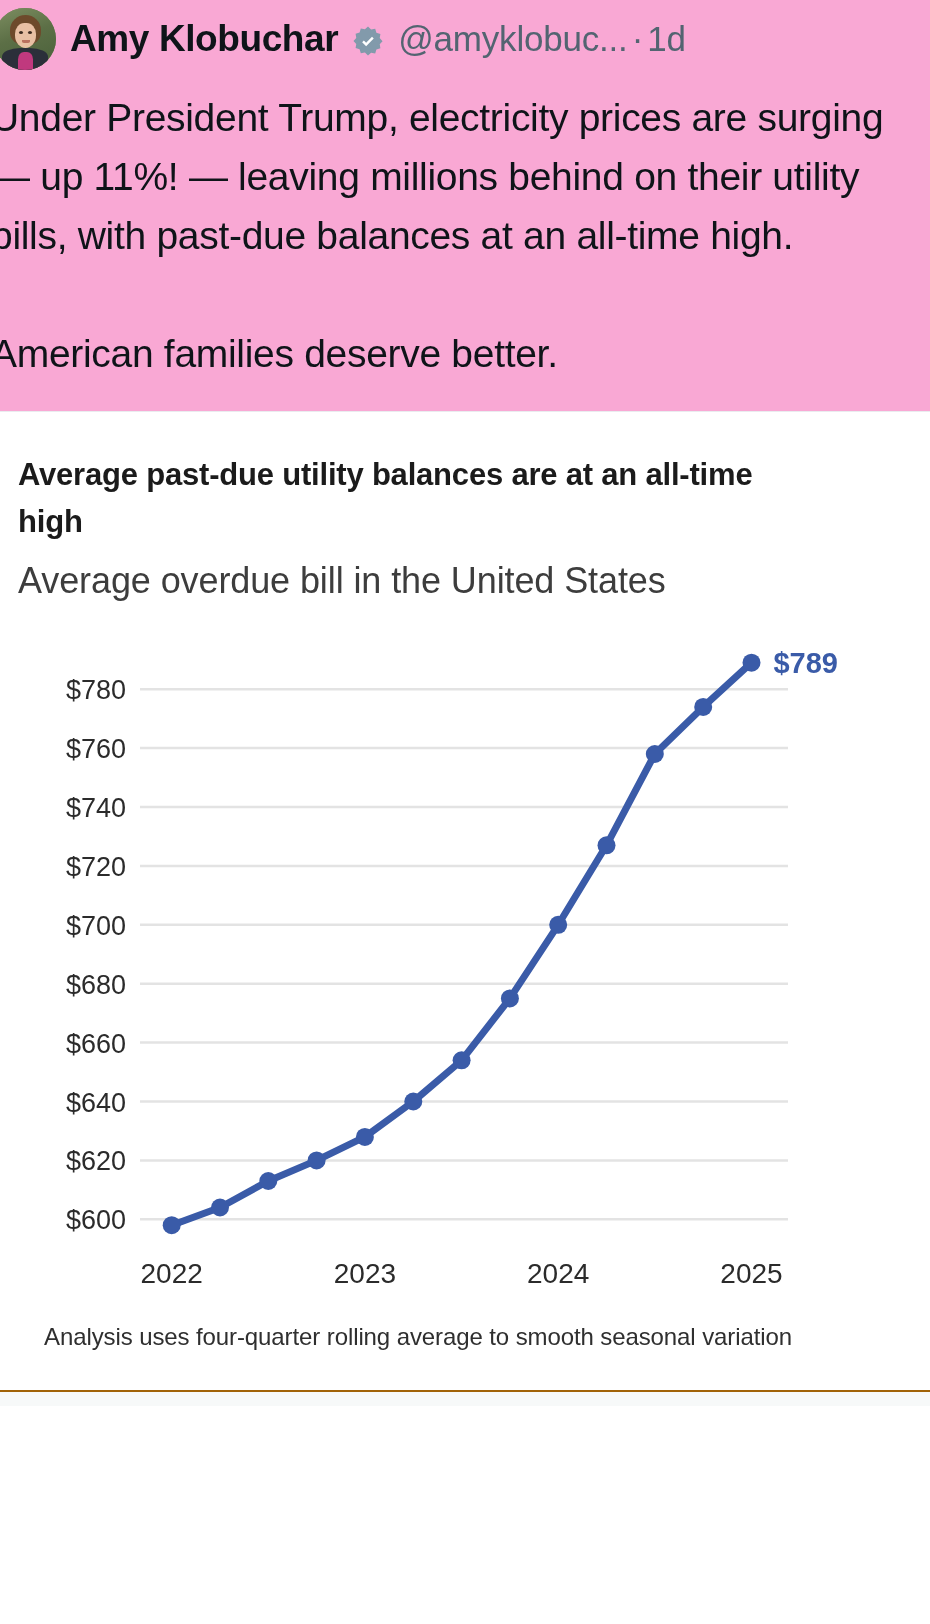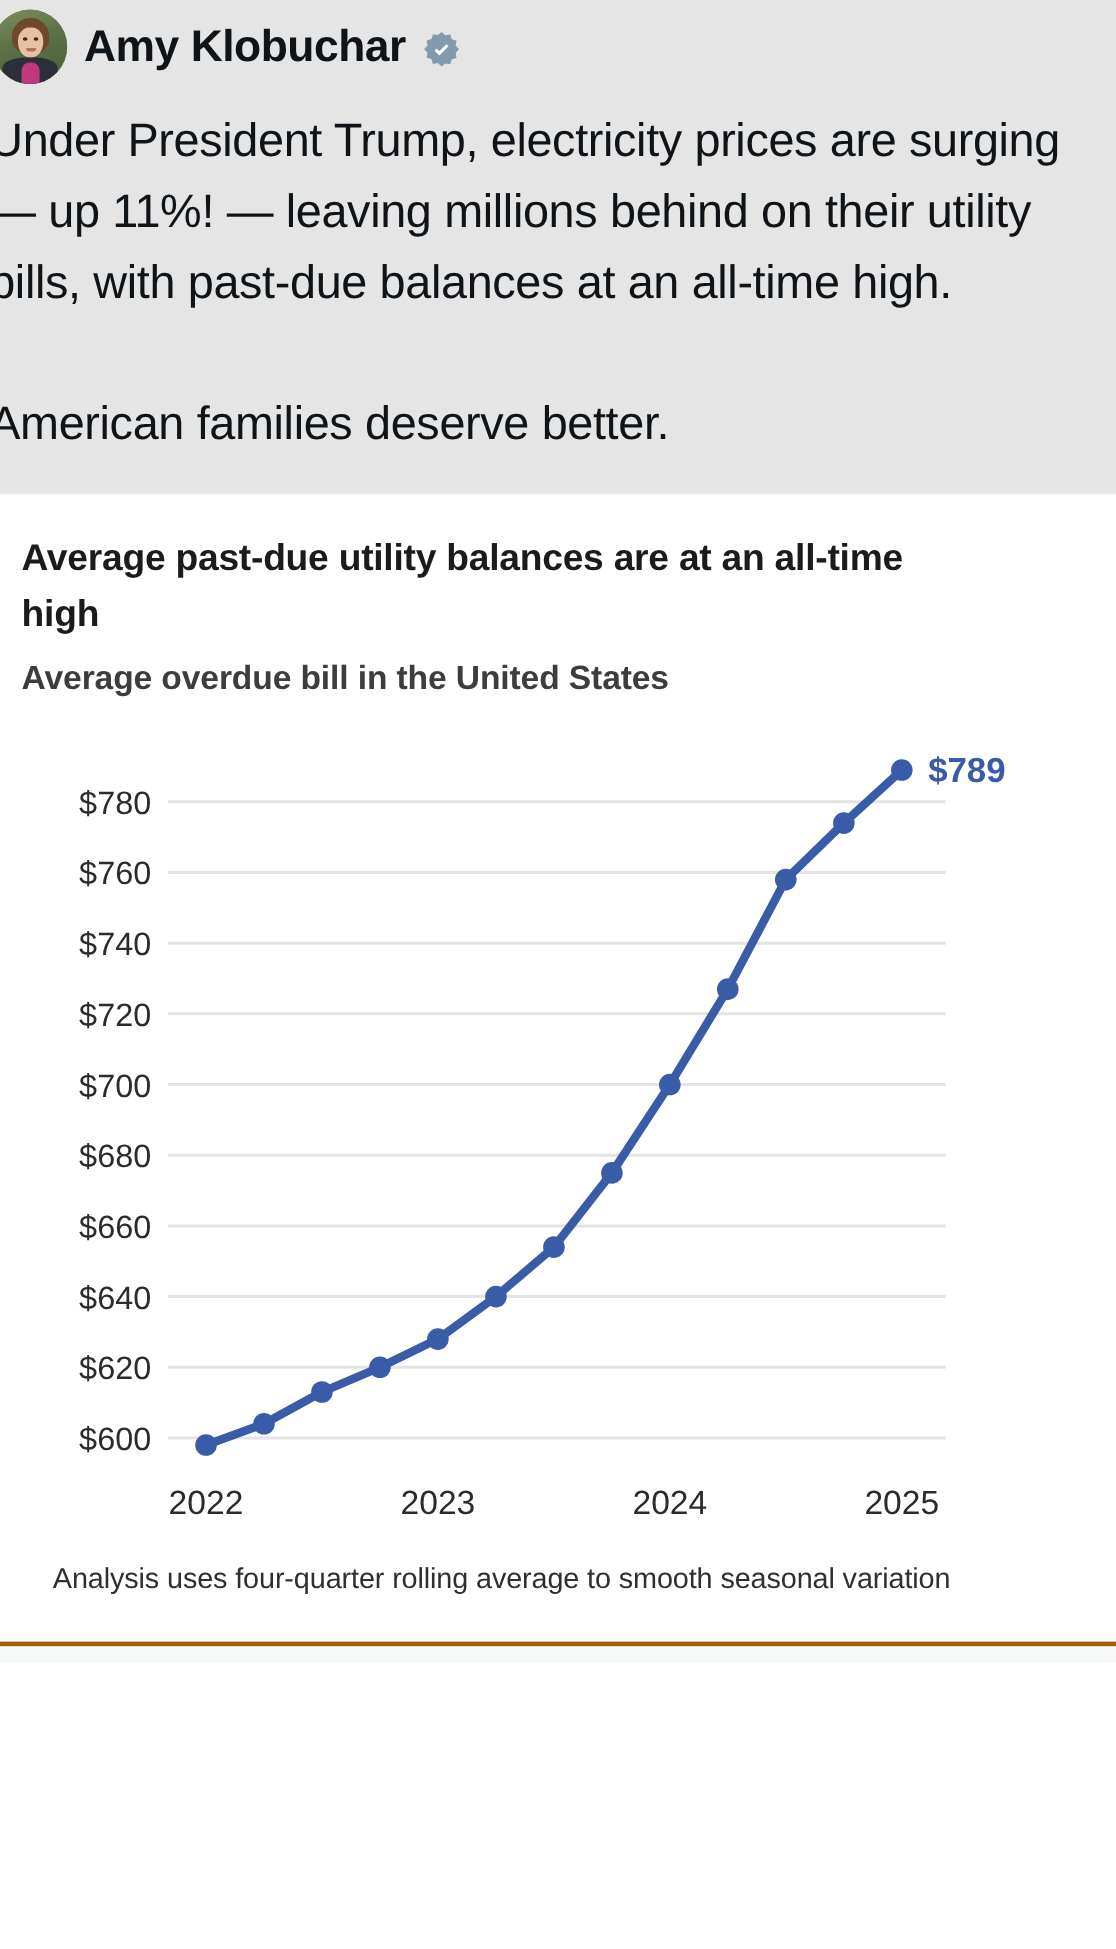--- a/index.html
+++ b/index.html
@@ -10,21 +10,21 @@
   }
   body {
     width: 930px;
     font-family: "Liberation Sans", sans-serif;
     color: #0f1419;
     -webkit-font-smoothing: antialiased;
   }
 
   .tweet {
     width: 930px;
-    background: #e5e5e5;
+    background: #f9a8d4;
     overflow: hidden;
   }
 
   
   .tweet-header {
     display: flex;
     align-items: center;
     gap: 14px;
     padding: 6px 0 6px 0;
     height: 78px;
@@ -76,43 +76,42 @@
     letter-spacing: -0.3px;
     color: #0f1419;
     padding: 10px 0 18px 0;
     margin-left: -9px;
     white-space: pre-wrap;
   }
 
   
   .card {
     border-top: 1px solid #eaecef;
-    border-bottom: 4px solid #a16207;
+    border-bottom: 2px solid #a16207;
     background: #fff;
-    padding: 30px 0 18px 0;
+    padding: 40px 0 18px 0;
     margin-top: 10px;
   }
   .card-inner { padding: 0 16px 0 18px; }
 
   .chart-title {
     font-size: 31px;
     font-weight: 700;
     line-height: 1.5;
     color: #1b1b1b;
     letter-spacing: -0.2px;
     margin: 0 0 4px 0;
     max-width: 790px;
   }
   .chart-subtitle {
-    font-size: 28px;
+    font-size: 36px;
     color: #3d3d3d;
     line-height: 1.45;
     margin: 10px 0 8px 0;
     letter-spacing: -0.1px;
-    font-weight: bold;
   }
 
   
   .plot-wrap { position: relative; width: 898px; height: 700px; margin-left: -4px; }
   .plot-wrap svg { display: block; }
 
   .ytick { font-size: 27px; fill: #2b2b2b; font-family: "Liberation Sans", sans-serif; }
   .xtick { font-size: 28px; fill: #2b2b2b; font-family: "Liberation Sans", sans-serif; }
   .endlabel { font-size: 29px; font-weight: 700; fill: #3a5ba8; font-family: "Liberation Sans", sans-serif; }
 
@@ -155,20 +154,21 @@
 
     <span class="display-name">Amy Klobuchar</span>
 
     <span class="verified-badge">
       <svg viewBox="0 0 24 24" width="32" height="32" aria-hidden="true">
         <path fill="#829aab" d="M12 1.2l2.3 2.1 3.1-.5.9 3 3 .9-.5 3.1 2.1 2.3-2.1 2.3.5 3.1-3 .9-.9 3-3.1-.5L12 22.8l-2.3-2.1-3.1.5-.9-3-3-.9.5-3.1L1.1 12l2.1-2.3-.5-3.1 3-.9.9-3 3.1.5z"></path>
         <path fill="#ffffff" d="M10.6 15.9l-3-3 1.3-1.3 1.7 1.7 4.4-4.4 1.3 1.3z"></path>
       </svg>
     </span>
 
+    <span class="handle-meta"><span>@amyklobuc...</span><span class="dot">·</span><span>1d</span></span>
   </div>
 
   <div class="tweet-text">Under President Trump, electricity prices are surging — up 11%! — leaving millions behind on their utility bills, with past-due balances at an all-time high.
 
 American families deserve better.</div>
 
   <div class="card">
     <div class="card-inner">
 
       <div class="chart-title">Average past-due utility balances are at an all-time high</div>

